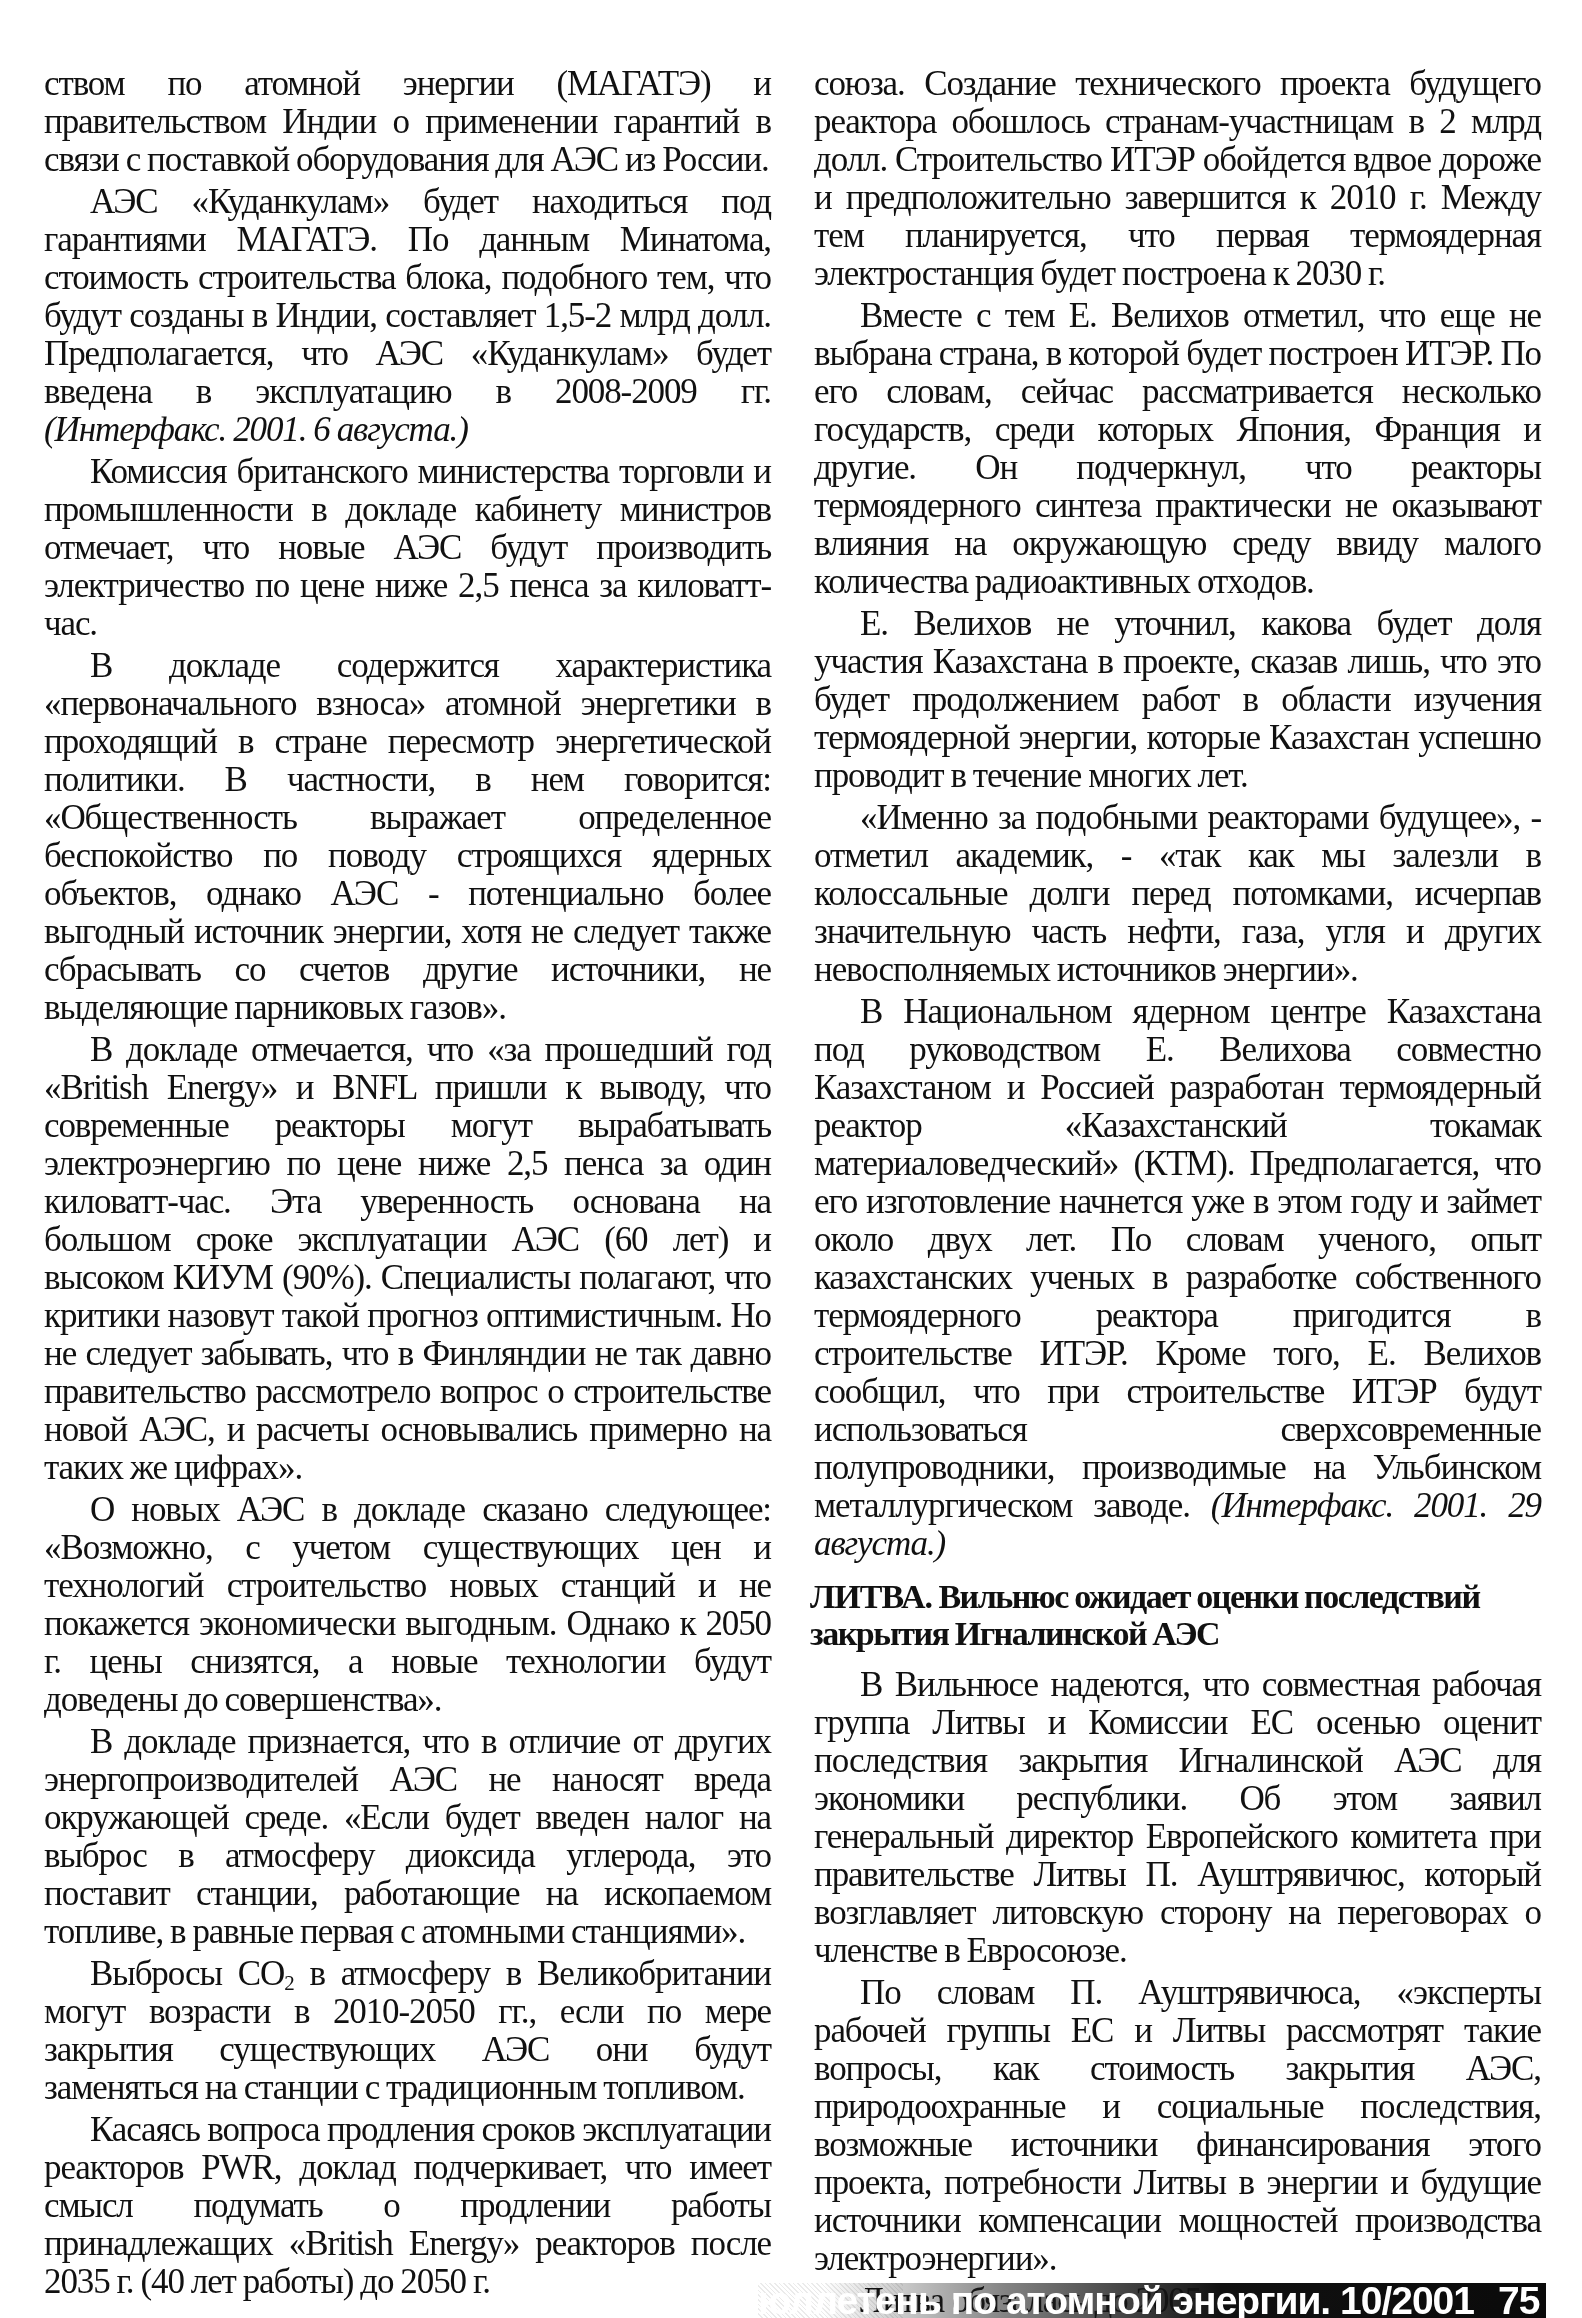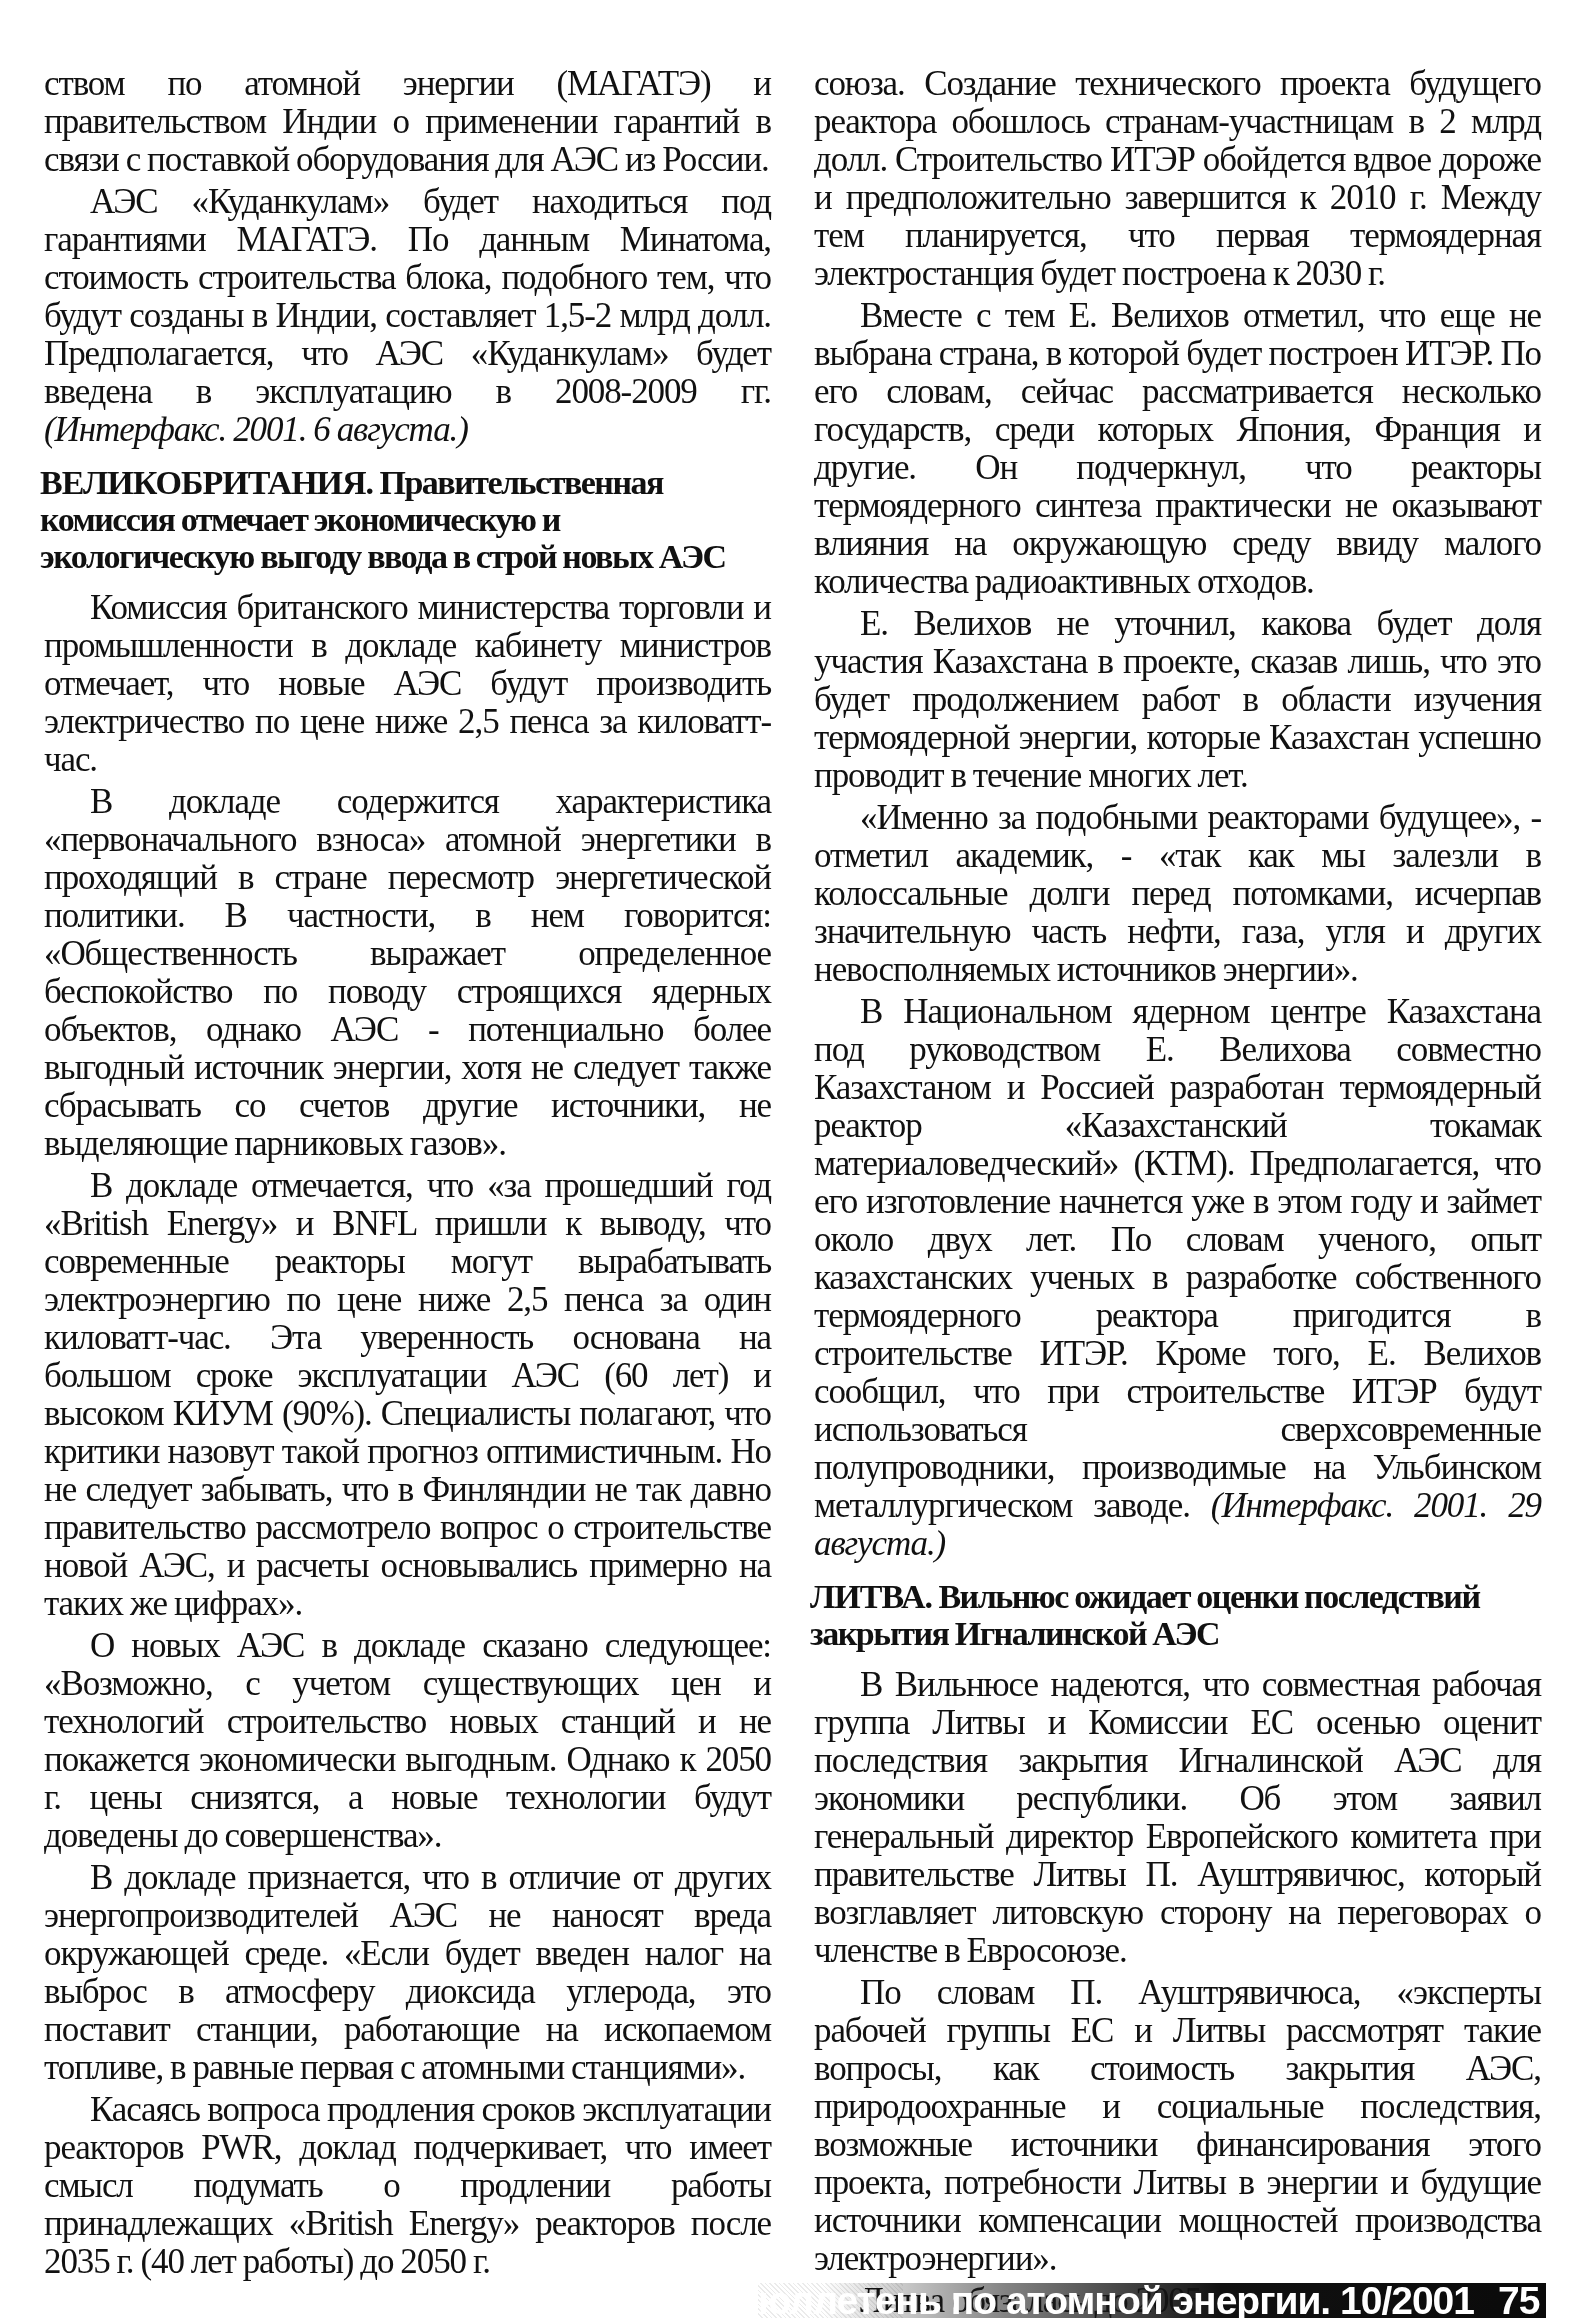--- a/index.html
+++ b/index.html
@@ -42,26 +42,26 @@
   }
   #footer-text .pg { margin-left: 24px; }
 </style>
 </head>
 <body>
 
 <div id="col-left" class="col">
   <p class="p noindent">ством по атомной энергии (МАГАТЭ) и правительством Индии о применении гарантий в связи с поставкой оборудования для АЭС из России.</p>
   <p class="p"><span>АЭС «Куданкулам» будет находиться под гарантиями МАГАТЭ. По данным Минатома, стоимость строительства блока, подобного тем, что будут созданы в Индии, составляет 1,5-2 млрд долл. Предполагается, что АЭС «Куданкулам» будет введена в эксплуатацию в 2008-2009 гг.</span> <span class="src">(Интерфакс. 2001. 6 августа.)</span></p>
 
-  <h2 class="h"><span class="country">ВЕЛИКОБРИТАНИЯ.</span> <span>Правительственная комиссия отмечает экономическую и экологическую выгоду ввода в строй новых АЭС</span></h2>
   <p class="p">Комиссия британского министерства торговли и промышленности в докладе кабинету министров отмечает, что новые АЭС будут производить электричество по цене ниже 2,5 пенса за киловатт-час.</p>
   <p class="p">В докладе содержится характеристика «первоначального взноса» атомной энергетики в проходящий в стране пересмотр энергетической политики. В частности, в нем говорится: «Общественность выражает определенное беспокойство по поводу строящихся ядерных объектов, однако АЭС - потенциально более выгодный источник энергии, хотя не следует также сбрасывать со счетов другие источники, не выделяющие парниковых газов».</p>
   <p class="p">В докладе отмечается, что «за прошедший год «British Energy» и BNFL пришли к выводу, что современные реакторы могут вырабатывать электроэнергию по цене ниже 2,5 пенса за один киловатт-час. Эта уверенность основана на большом сроке эксплуатации АЭС (60 лет) и высоком КИУМ (90%). Специалисты полагают, что критики назовут такой прогноз оптимистичным. Но не следует забывать, что в Финляндии не так давно правительство рассмотрело вопрос о строительстве новой АЭС, и расчеты основывались примерно на таких же цифрах».</p>
   <p class="p">О новых АЭС в докладе сказано следующее: «Возможно, с учетом существующих цен и технологий строительство новых станций и не покажется экономически выгодным. Однако к 2050 г. цены снизятся, а новые технологии будут доведены до совершенства».</p>
   <p class="p">В докладе признается, что в отличие от других энергопроизводителей АЭС не наносят вреда окружающей среде. «Если будет введен налог на выброс в атмосферу диоксида углерода, это поставит станции, работающие на ископаемом топливе, в равные первая с атомными станциями».</p>
+  <p class="p"><span>Выбросы CO</span><sub>2</sub><span> в атмосферу в Великобритании могут возрасти в 2010-2050 гг., если по мере закрытия существующих АЭС они будут заменяться на станции с традиционным топливом.</span></p>
   <p class="p"><span>Касаясь вопроса продления сроков эксплуатации реакторов PWR, доклад подчеркивает, что имеет смысл подумать о продлении работы принадлежащих «British Energy» реакторов после 2035 г. (40 лет работы) до 2050 г.</span> </p>
 
 </div>
 
 <div id="col-right" class="col">
   <p class="p noindent">союза. Создание технического проекта будущего реактора обошлось странам-участницам в 2 млрд долл. Строительство ИТЭР обойдется вдвое дороже и предположительно завершится к 2010 г. Между тем планируется, что первая термоядерная электростанция будет построена к 2030 г.</p>
   <p class="p">Вместе с тем Е. Велихов отметил, что еще не выбрана страна, в которой будет построен ИТЭР. По его словам, сейчас рассматривается несколько государств, среди которых Япония, Франция и другие. Он подчеркнул, что реакторы термоядерного синтеза практически не оказывают влияния на окружающую среду ввиду малого количества радиоактивных отходов.</p>
   <p class="p">Е. Велихов не уточнил, какова будет доля участия Казахстана в проекте, сказав лишь, что это будет продолжением работ в области изучения термоядерной энергии, которые Казахстан успешно проводит в течение многих лет.</p>
   <p class="p">«Именно за подобными реакторами будущее», - отметил академик, - «так как мы залезли в колоссальные долги перед потомками, исчерпав значительную часть нефти, газа, угля и других невосполняемых источников энергии».</p>
   <p class="p"><span>В Национальном ядерном центре Казахстана под руководством Е. Велихова совместно Казахстаном и Россией разработан термоядерный реактор «Казахстанский токамак материаловедческий» (КТМ). Предполагается, что его изготовление начнется уже в этом году и займет около двух лет. По словам ученого, опыт казахстанских ученых в разработке собственного термоядерного реактора пригодится в строительстве ИТЭР. Кроме того, Е. Велихов сообщил, что при строительстве ИТЭР будут использоваться сверхсовременные полупроводники, производимые на Ульбинском металлургическом заводе.</span> <span class="src">(Интерфакс. 2001. 29 августа.)</span></p>

